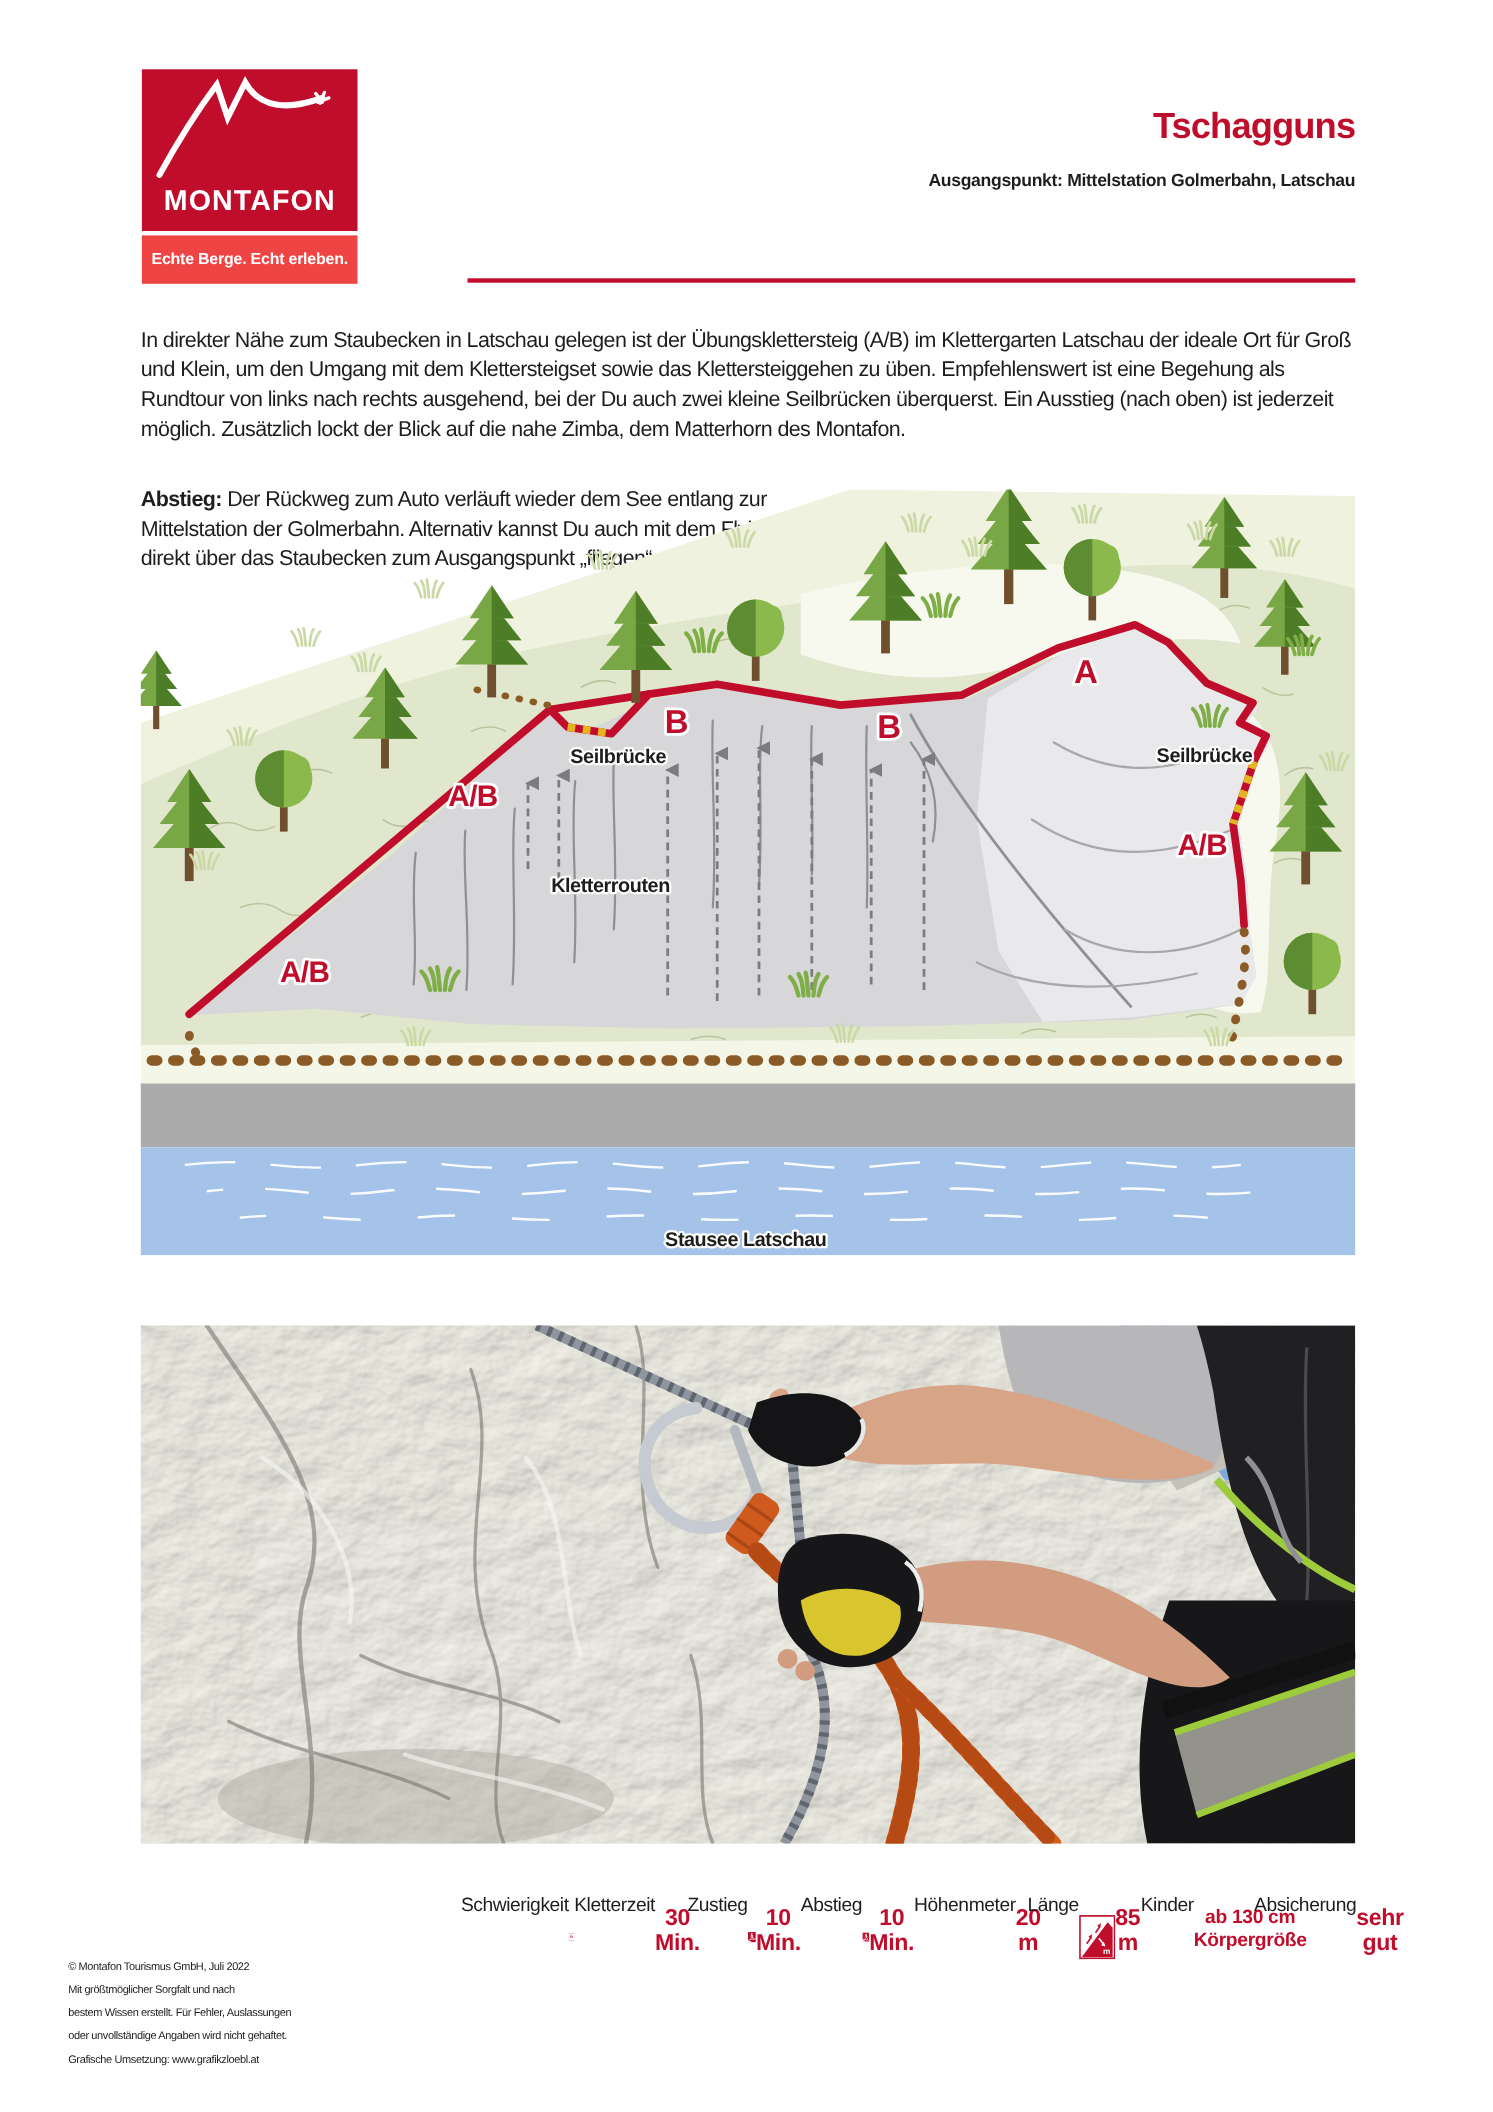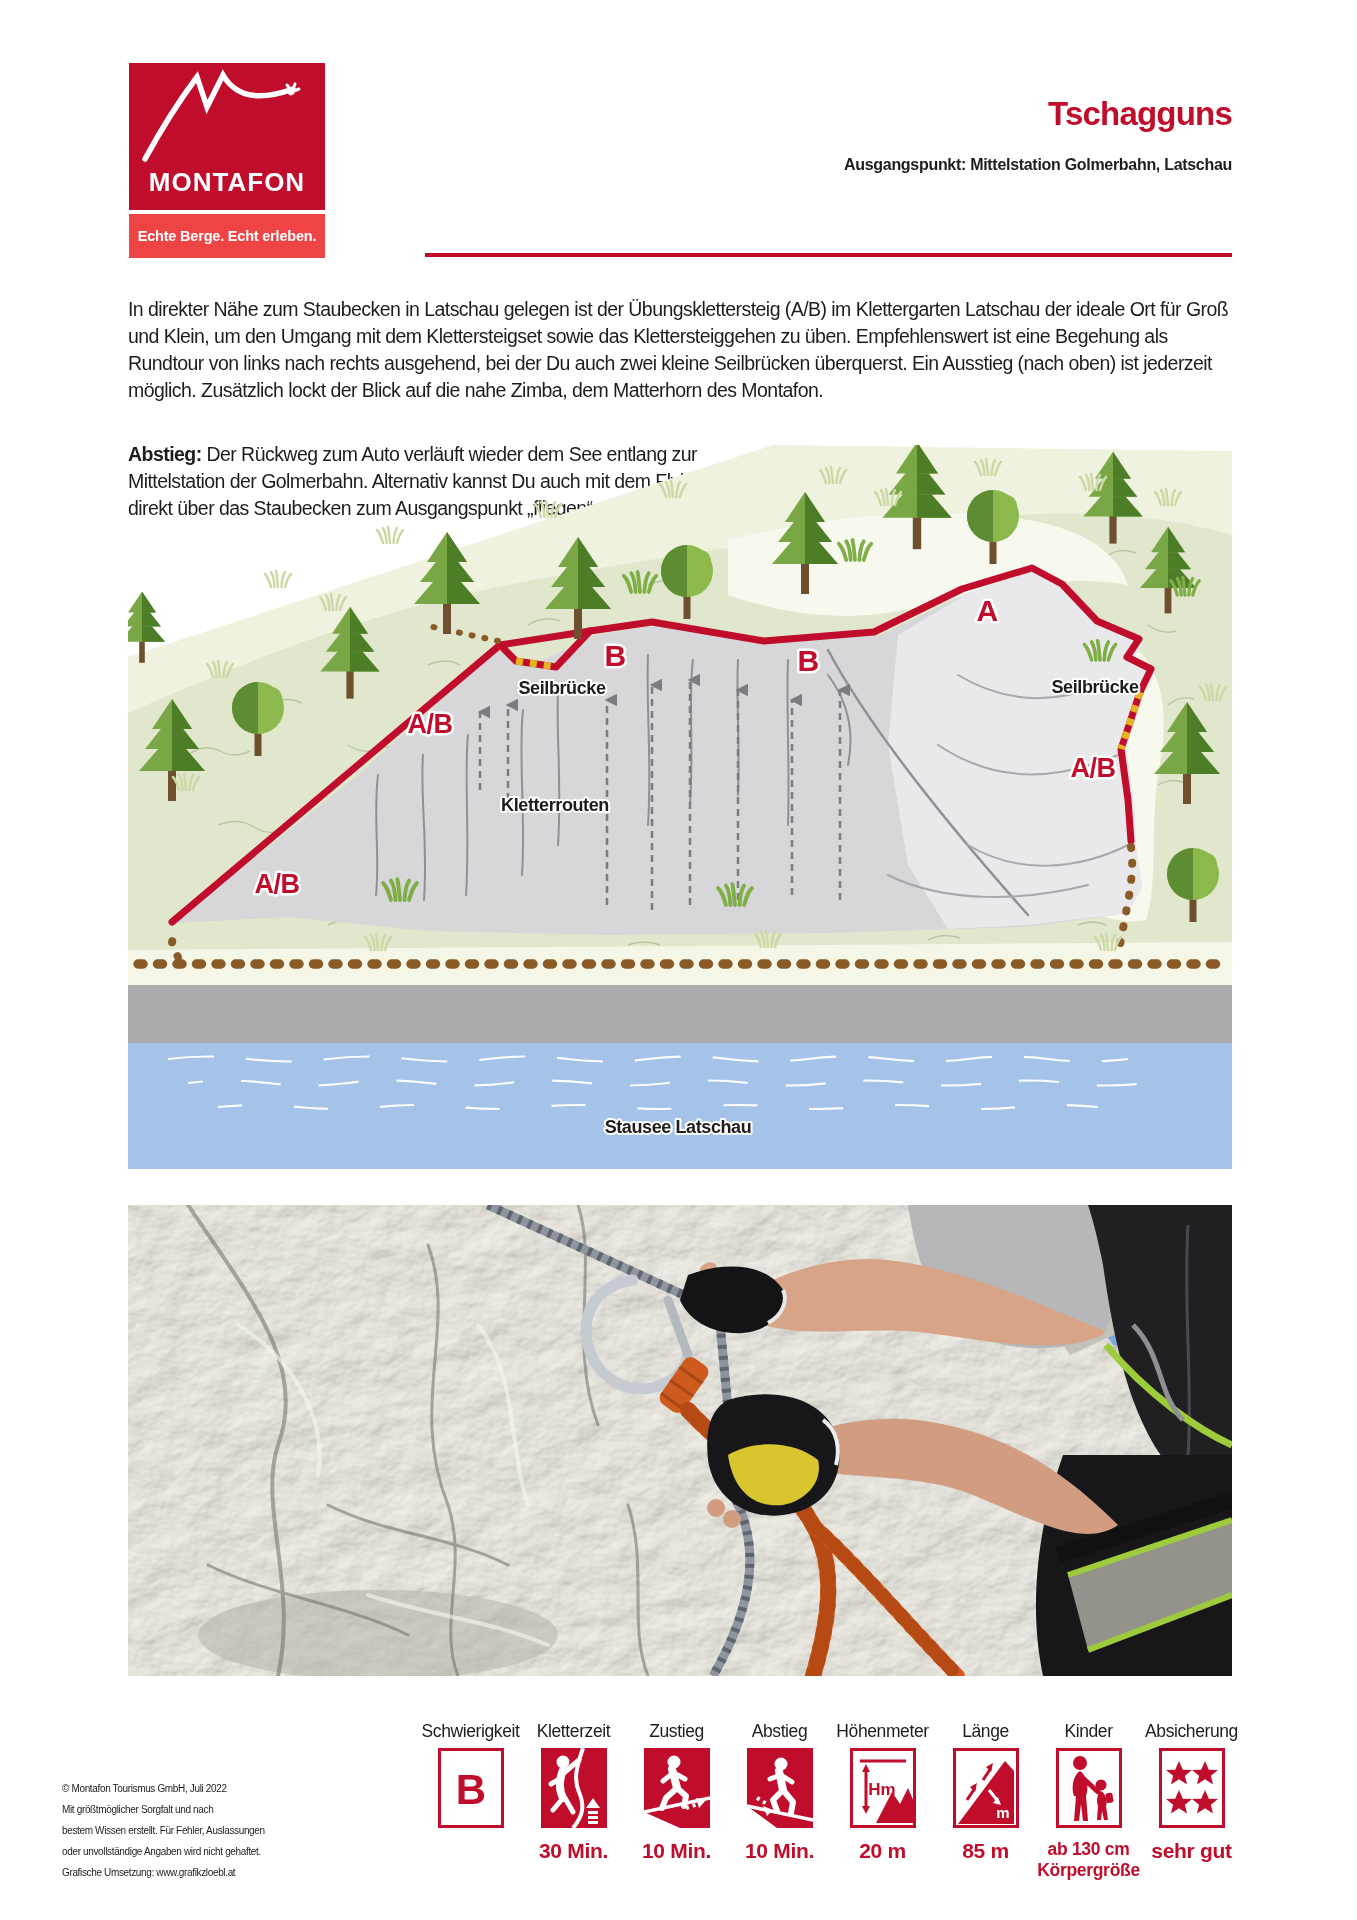--- a/index.html
+++ b/index.html
@@ -20,27 +20,27 @@
   .t3{margin-top:24px;font-size:16px;font-weight:700;letter-spacing:-0.3px;}
   .rule{position:absolute;left:425px;top:253px;width:807px;height:4px;background:#c10d2c;}
   
   .intro{position:absolute;left:128px;top:296px;width:1108px;font-size:19.5px;line-height:27px;
          letter-spacing:-0.55px;}
   .descent{position:absolute;left:128px;top:441px;width:668px;font-size:19.5px;line-height:27px;
            letter-spacing:-0.55px;}
   
   .map{position:absolute;left:128px;top:445px;width:1104px;height:540px;}
   .dam{position:absolute;left:128px;top:985px;width:1104px;height:58px;background:#ababab;}
-  .lake{position:absolute;left:128px;top:1043px;width:1104px;height:126px;background:#a5c3e9;}
+  .lake{position:absolute;left:128px;top:1043px;width:1104px;height:98px;background:#a5c3e9;}
   .lake svg{display:block;width:1104px;height:126px;}
   
   .photo{position:absolute;left:128px;top:1205px;width:1104px;height:471px;}
   
   .infobar{position:absolute;left:419px;top:1721px;display:flex;}
-  .ib-item{width:103px;display:flex;flex-direction:column;align-items:center;}
+  .ib-item{width:103px;display:flex;flex-direction:row;}
   .ib-label{font-size:17.5px;letter-spacing:-0.4px;color:#1d1d1b;margin-bottom:6px;white-space:nowrap;}
   .ib-icon{width:66px;height:80px;}
   .ib-value{margin-top:11px;font-weight:700;color:#c10d2c;font-size:21px;letter-spacing:-0.3px;
             text-align:center;line-height:23px;}
   .ib-item.small-value .ib-value{font-size:17.5px;line-height:21px;}
   
   .footer{position:absolute;left:62px;top:1778px;font-size:10px;line-height:21px;letter-spacing:-0.35px;}
   
   .lblRed{font-weight:700;font-size:30px;fill:#c10d2c;stroke:#fff;stroke-width:5px;
           paint-order:stroke;stroke-linejoin:round;letter-spacing:-0.5px;}

